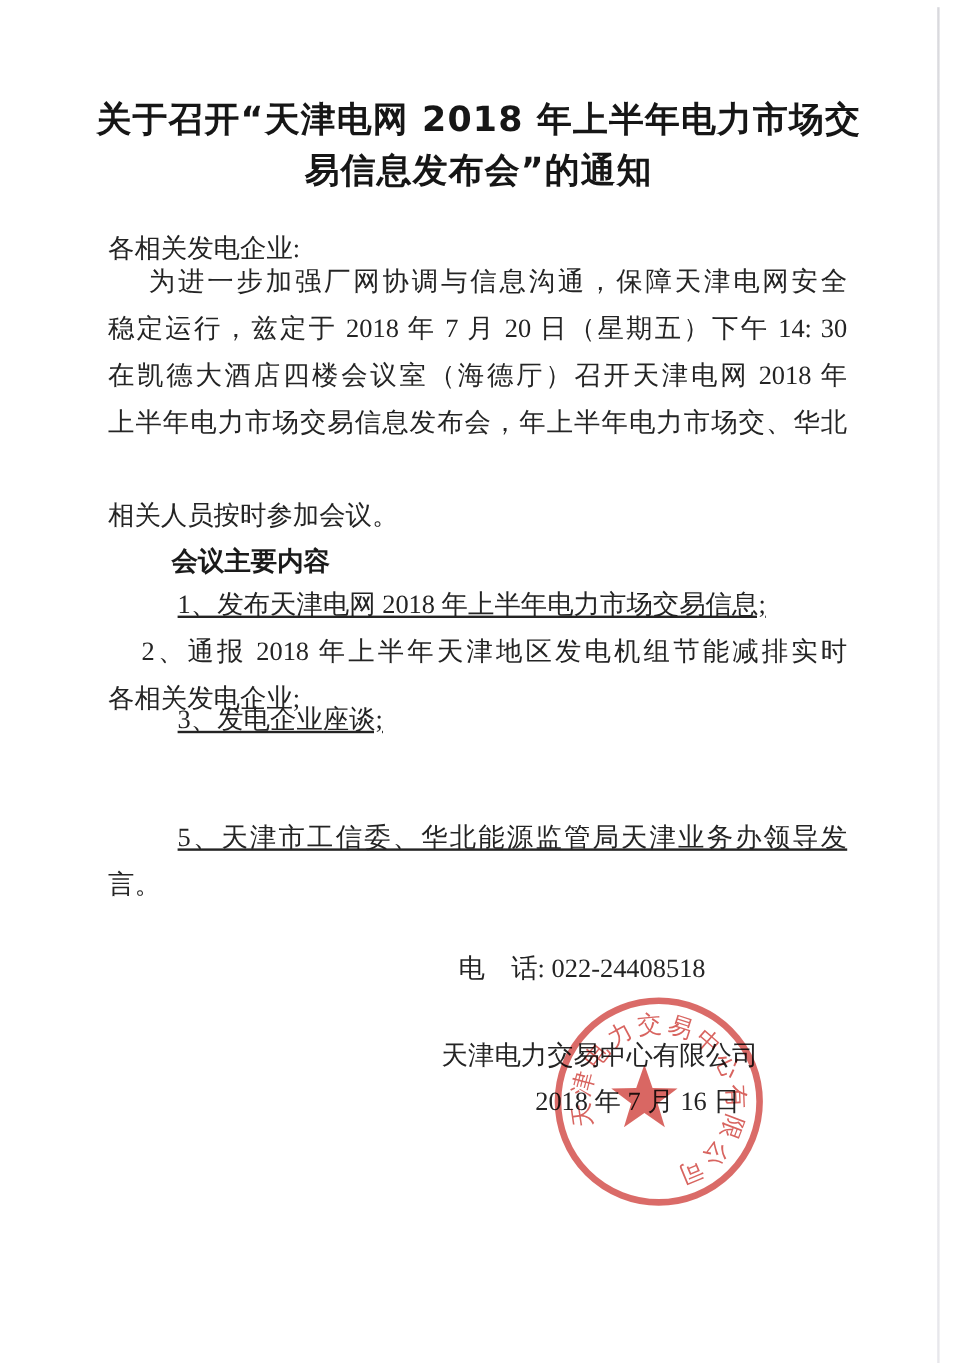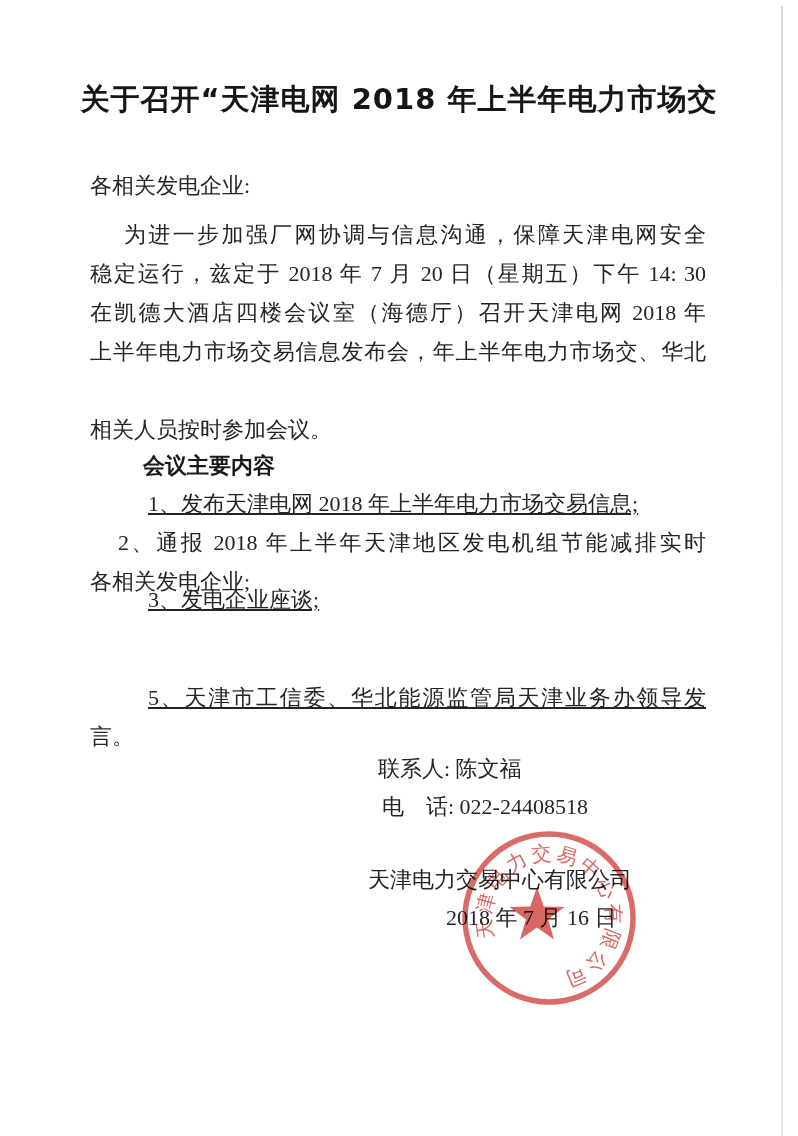--- a/index.html
+++ b/index.html
@@ -32,21 +32,21 @@
     text-align:justify;
     text-align-last:justify;
     -moz-text-align-last:justify;
     text-justify:inter-character;
   }
   .ind-para{text-indent:34px;}
   .ind-head{text-indent:53px;}
   .ind-item{text-indent:58px;text-decoration:underline;}
   .ind-item2{text-indent:28px;}
   .heading{
-    font-family:Liberation Mono, monospace;
+    font-family:Liberation Serif, serif;
     font-weight:700;color:#1a1a1a;
   }
   .free-line{
     position:absolute;
     font-size:22px;line-height:27px;
     white-space:nowrap;color:#242424;
   }
   .seal{
     position:absolute;left:434px;top:803px;
     width:230px;height:230px;
@@ -60,39 +60,39 @@
     background:linear-gradient(#d2d2d7,#e7e7ea 40%,#e3e3e8);
     opacity:.85;
   }
 </style>
 </head>
 <body>
 
 <div class="page">
 
   <div class="title-line" style="top:81px">关于召开“天津电网 2018 年上半年电力市场交</div>
+  <div class="title-line" style="top:124px">易信息发布会”的通知</div>
 
-  <div class="line" style="top:172px">各相关发电企业:</div>
+  <div class="line" style="top:193px">各相关发电企业:</div>
 
   <div class="line fill ind-para" style="top:221px">为进一步加强厂网协调与信息沟通，保障天津电网安全</div>
   <div class="line fill" style="top:260px">稳定运行，兹定于 2018 年 7 月 20 日（星期五）下午 14: 30</div>
   <div class="line fill" style="top:299px">在凯德大酒店四楼会议室（海德厅）召开天津电网 2018 年</div>
   <div class="line fill" style="top:338px">上半年电力市场交易信息发布会，年上半年电力市场交、华北</div>
   <div class="line" style="top:416px">相关人员按时参加会议。</div>
 
   <div class="line heading ind-head" style="top:454px">会议主要内容</div>
 
   <div class="line ind-item" style="top:490px">1、发布天津电网 2018 年上半年电力市场交易信息;</div>
   <div class="line fill ind-item2" style="top:529px">2、通报 2018 年上半年天津地区发电机组节能减排实时</div>
   <div class="line" style="top:568px">各相关发电企业;</div>
   <div class="line ind-item" style="top:586px">3、发电企业座谈;</div>
   <div class="line fill ind-item" style="top:684px">5、天津市工信委、华北能源监管局天津业务办领导发</div>
   <div class="line" style="top:723px">言。</div>
 
-  <div class="free-line" style="left:378px;top:755px">联系人: 陈文福</div>
   <div class="free-line" style="left:382px;top:793px">电　话: 022-24408518</div>
 
   <div class="free-line" style="left:368px;top:866px">天津电力交易中心有限公司</div>
   <div class="free-line" style="left:446px;top:904px">2018 年 7 月 16 日</div>
 
   <div class="seal">
     <svg width="230" height="230" viewBox="-115 -115 230 230" xmlns="http://www.w3.org/2000/svg">
       <defs>
         <path id="sealArc" d="M -54.5 19.8 A 58 58 0 1 1 10.07 57.1" fill="none"></path>
       </defs>

